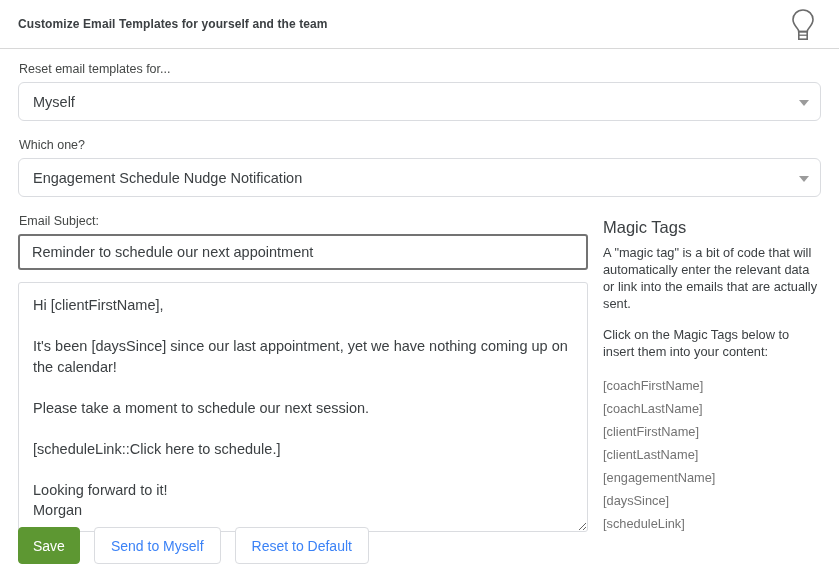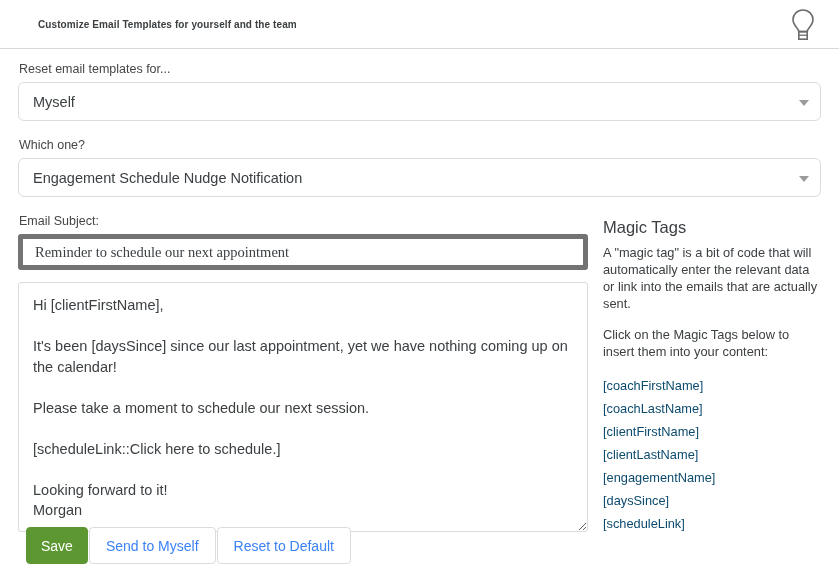--- a/index.html
+++ b/index.html
@@ -18,25 +18,24 @@
 
   
   .header {
     position: relative;
     height: 48px;
     padding: 0 18px;
     display: flex;
     align-items: center;
   }
   .header-title {
-    font-size: 10px;
+    font-size: 12px;
     font-weight: bold;
     color: #3c4043;
     letter-spacing: .1px;
-    margin-left: 20px;
   }
   .bulb-wrap {
     position: absolute;
     right: 14px;
     top: 3px;
     width: 44px;
     height: 44px;
     display: flex;
     align-items: center;
     justify-content: center;
@@ -87,26 +86,26 @@
   }
 
   
   .columns { display: flex; align-items: flex-start; }
   .col-left { width: 570px; }
   .col-right { width: 220px; margin-left: 15px; padding-top: 4px; }
 
   .subject-input {
     width: 570px;
     height: 36px;
-    border: 5px solid #737373;
+    border: 2px solid #737373;
     border-radius: 3px;
     background: #fff;
     padding: 0 12px;
     font-size: 14.5px;
-    font-family: Liberation Serif, serif;
+    font-family: Liberation Sans, sans-serif;
     color: #3c4043;
     display: block;
     outline: none;
   }
 
   .body-textarea {
     margin-top: 12px;
     width: 570px;
     height: 250px;
     border: 1px solid #dadce0;
@@ -135,34 +134,34 @@
     font-size: 12.8px;
     line-height: 17px;
     color: #3c4043;
     margin: 0 0 14px 0;
   }
   .mt-para.last { margin-bottom: 14px; }
   .mt-link {
     display: block;
     font-size: 12.8px;
     line-height: 23px;
-    color: #0c4a6e;
+    color: #737373;
     text-decoration: none;
     cursor: pointer;
     white-space: nowrap;
   }
 
   
   .buttons {
     position: absolute;
-    left: 26px;
+    left: 18px;
     top: 527px;
     display: flex;
     align-items: center;
-    gap: 1px;
+    gap: 14px;
   }
   .btn {
     height: 37px;
     border-radius: 4px;
     font-size: 14px;
     font-family: "Liberation Sans", sans-serif;
     cursor: pointer;
     padding: 0 16px;
     display: inline-flex;
     align-items: center;

